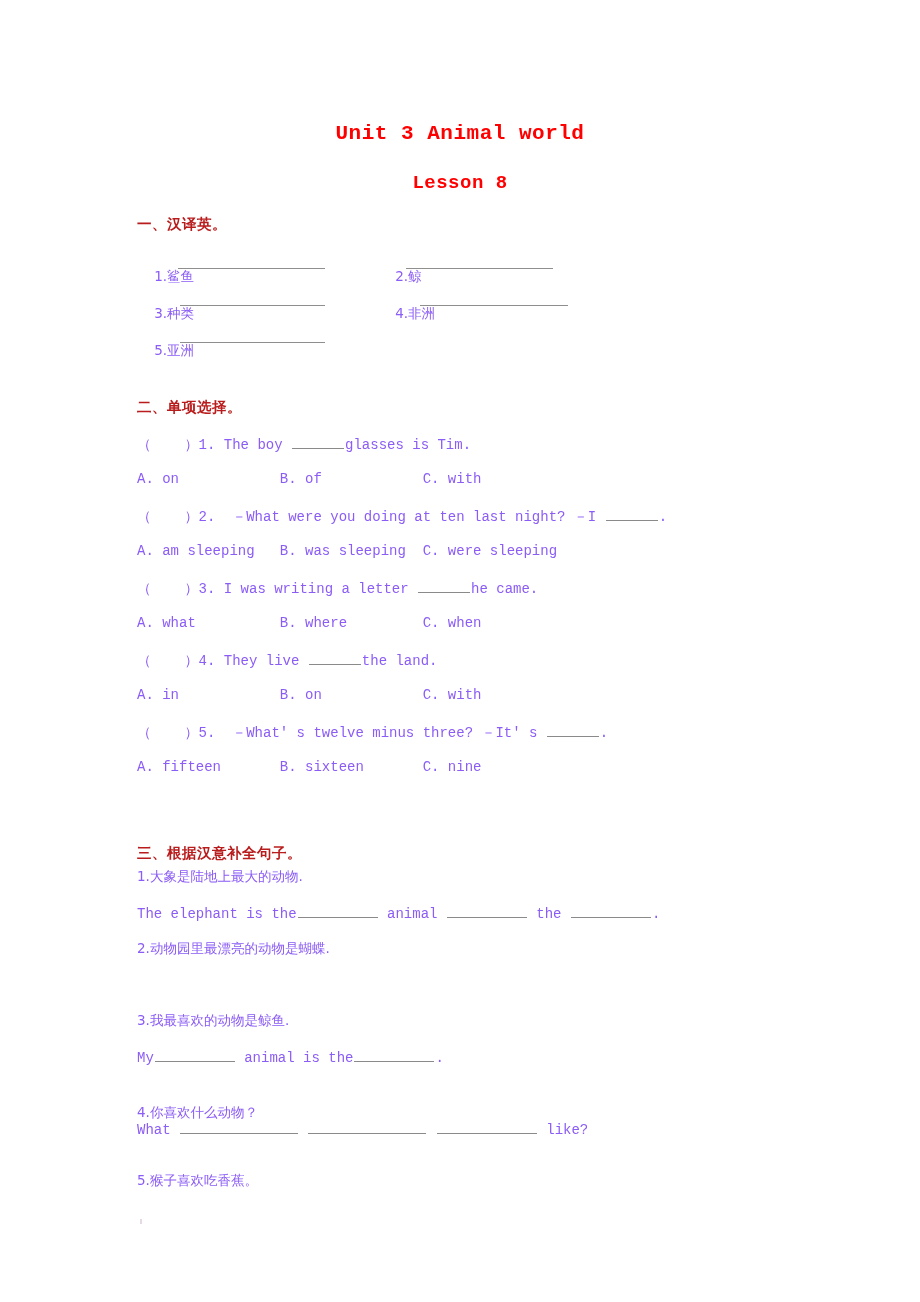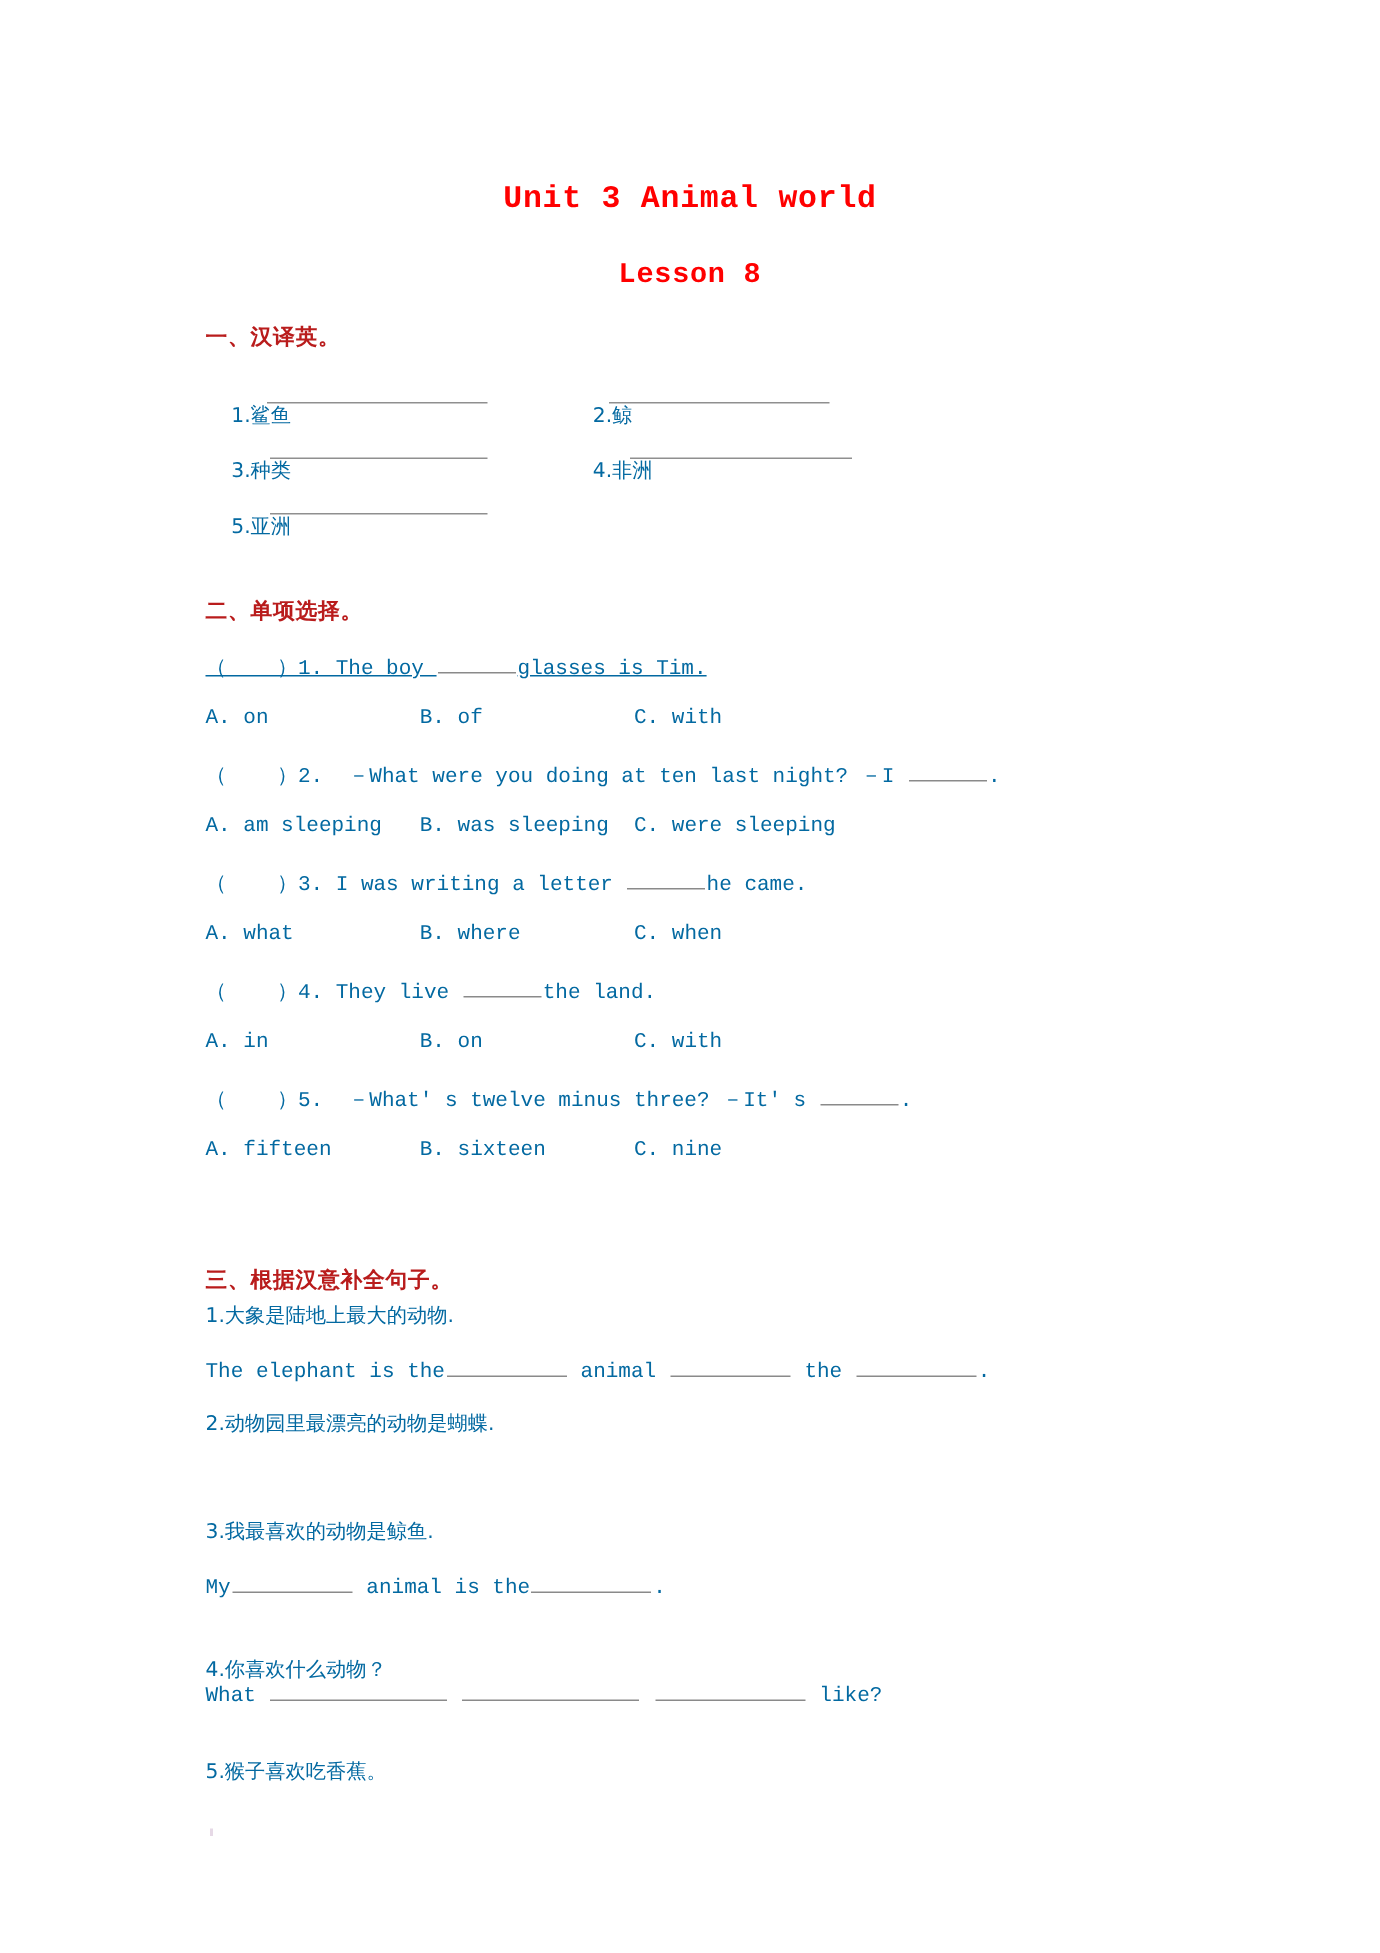--- a/index.html
+++ b/index.html
@@ -45,21 +45,21 @@
     font-size: 14.5px;
     color: #b91c1c;
     letter-spacing: 0.5px;
     white-space: nowrap;
   }
 
   
   .line {
     position: absolute;
     font-size: 14px;
-    color: #0369a1;
+    color: #8b5cf6;
     white-space: pre;
     letter-spacing: 0px;
   }
   .line.cn {
     font-family: "DejaVu Sans", "Liberation Sans", sans-serif;
     font-size: 13.5px;
   }
   .line.en {
     font-family: "Liberation Mono", "DejaVu Sans Mono", monospace;
     font-size: 14px;
@@ -121,21 +121,21 @@
   </div>
   <div class="vocab-blank" style="left:420px; top:305px; width:148px;"></div>
 
   <div class="line cn" style="left:137px; top:326px;">
     <span>5.</span><span>亚洲</span>
   </div>
   <div class="vocab-blank" style="left:180px; top:342px; width:145px;"></div>
 
   <div class="section-heading" style="top:398px;">二、单项选择。</div>
 
-  <div class="line en" style="left:137px; top:435px;text-decoration:underline;"><span>（    ）1. The boy </span><span class="blank b-sm"></span><span>glasses is Tim.</span></div>
+  <div class="line en" style="left:137px; top:435px;"><span>（    ）1. The boy </span><span class="blank b-sm"></span><span>glasses is Tim.</span></div>
   <div class="line en" style="left:137px; top:471px;">A. on            B. of            C. with</div>
 
   <div class="line en" style="left:137px; top:507px;"><span>（    ）2.  －What were you doing at ten last night? －I </span><span class="blank b-sm"></span><span>.</span></div>
   <div class="line en" style="left:137px; top:543px;">A. am sleeping   B. was sleeping  C. were sleeping</div>
 
   <div class="line en" style="left:137px; top:579px;"><span>（    ）3. I was writing a letter </span><span class="blank b-sm"></span><span>he came.</span></div>
   <div class="line en" style="left:137px; top:615px;">A. what          B. where         C. when</div>
 
   <div class="line en" style="left:137px; top:651px;"><span>（    ）4. They live </span><span class="blank b-sm"></span><span>the land.</span></div>
   <div class="line en" style="left:137px; top:687px;">A. in            B. on            C. with</div>

